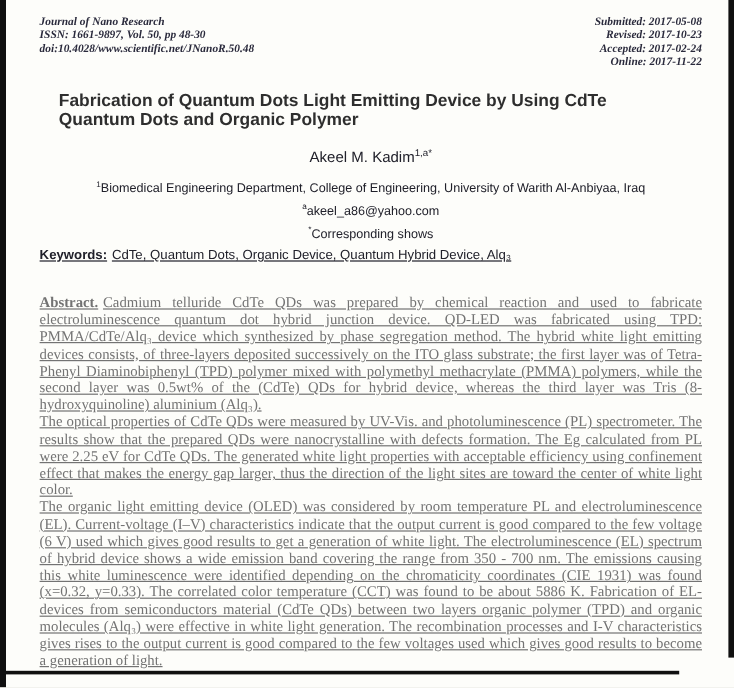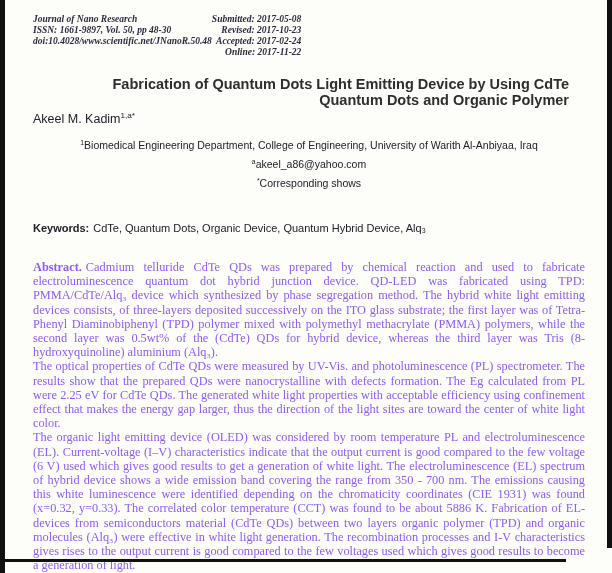--- a/index.html
+++ b/index.html
@@ -15,61 +15,63 @@
   
   .edge { position: absolute; background: #101010; }
   .edge-left   { left: 0; top: 0; width: 5px; height: 573px; }
   .edge-right  { right: 0; top: 0; width: 5px; height: 548px; }
   .edge-bottom { left: 0; top: 559px; width: 566px; height: 3px; }
 
   .content { padding: 14px 27px 0 33px; }
 
   .header-row {
     display: flex;
-    justify-content: flex-start;
+    justify-content: space-between;
     font: italic 700 9.5px/11px "Liberation Serif", serif;
     color: #2a2a3c;
   }
   .dates { text-align: right; }
 
   .title {
     margin: 19px auto 0;
     max-width: 520px;
     font: 700 14.5px/15.5px "Liberation Sans", sans-serif;
-    text-align: right;
+    text-align: left;
     color: #2e2e2e;
   }
   .author {
-    margin-top: 4px;
+    margin-top: 16px;
     font: 400 12.5px/15px "Liberation Sans", sans-serif;
-    text-align: left;
+    text-align: center;
   }
   .affiliation {
     margin-top: 12px;
     font: 400 10.5px/13px "Liberation Sans", sans-serif;
     text-align: center;
   }
   .email, .corresponding {
     margin-top: 6px;
     font: 400 10.5px/13px "Liberation Sans", sans-serif;
     text-align: center;
   }
   sup { font-size: 65%; line-height: 0; }
 
   .keywords {
-    margin-top: 31px;
+    margin-top: 4px;
     font: 400 11px/14px "Liberation Sans", sans-serif;
+    text-decoration: underline;
   }
   .keywords b { font-weight: 700; margin-right: 4px; }
 
   .abstract {
     margin-top: 25px;
     font: 400 12.3px/14.2px "Liberation Serif", serif;
     text-align: justify;
-    color: #8b5cf6;
+    color: #737373;
+    text-decoration: underline;
   }
   .abstract p { margin: 0; }
   .abstract b { margin-right: 4px; }
 </style>
 </head>
 <body>
 
 <div class="page">
   <div class="edge edge-left"></div>
   <div class="edge edge-right"></div>

